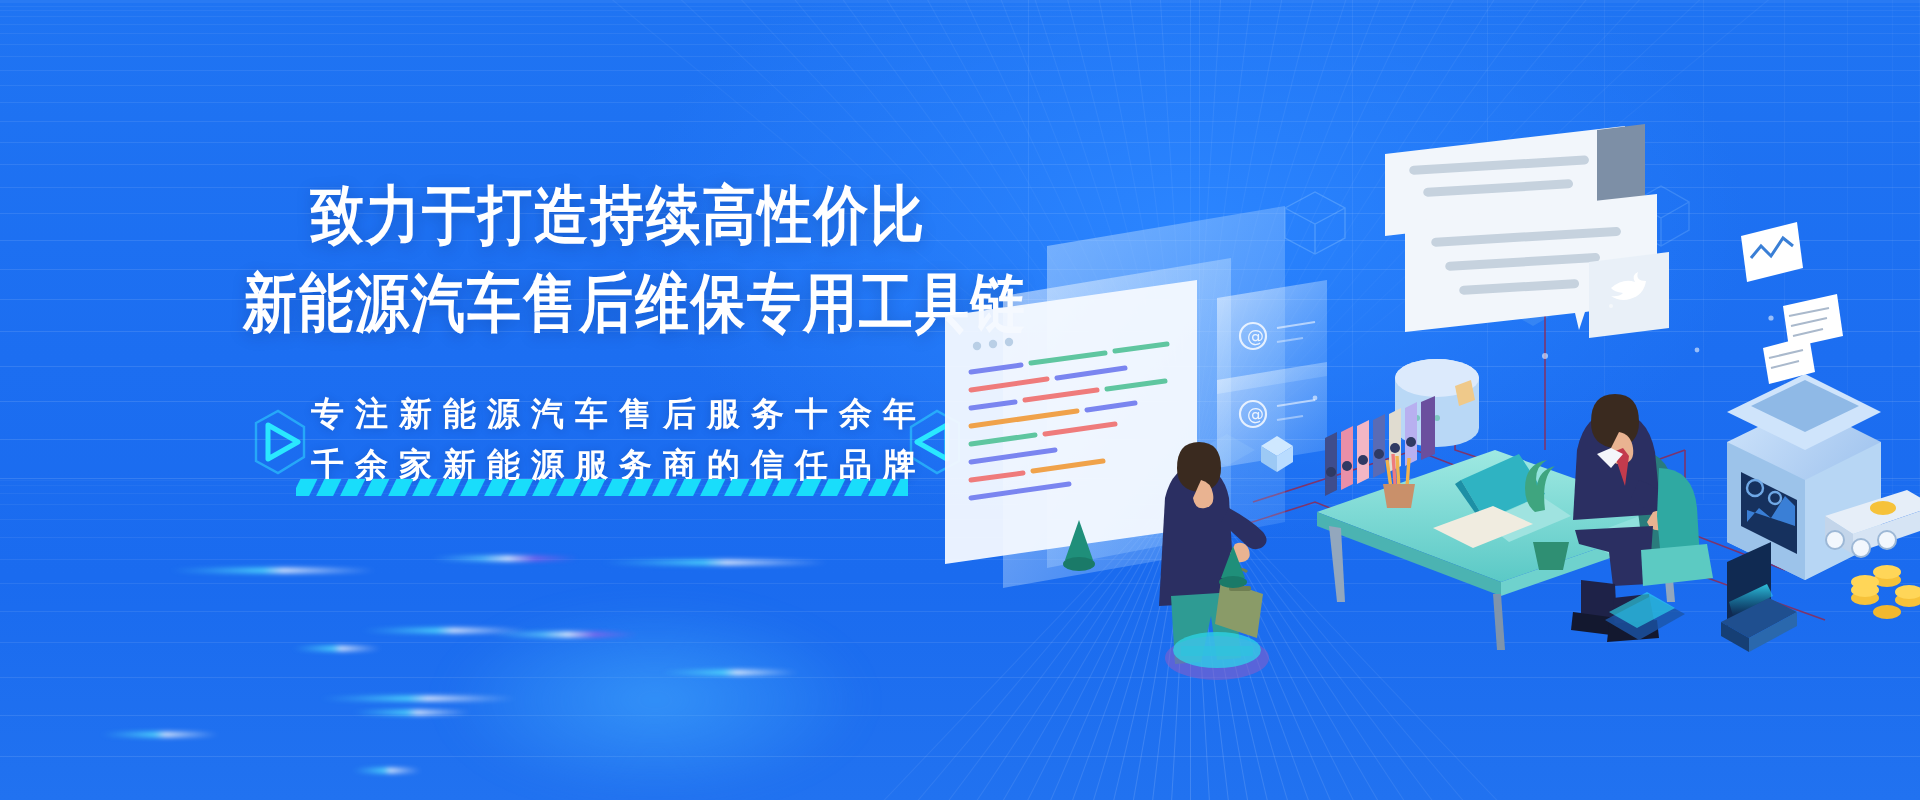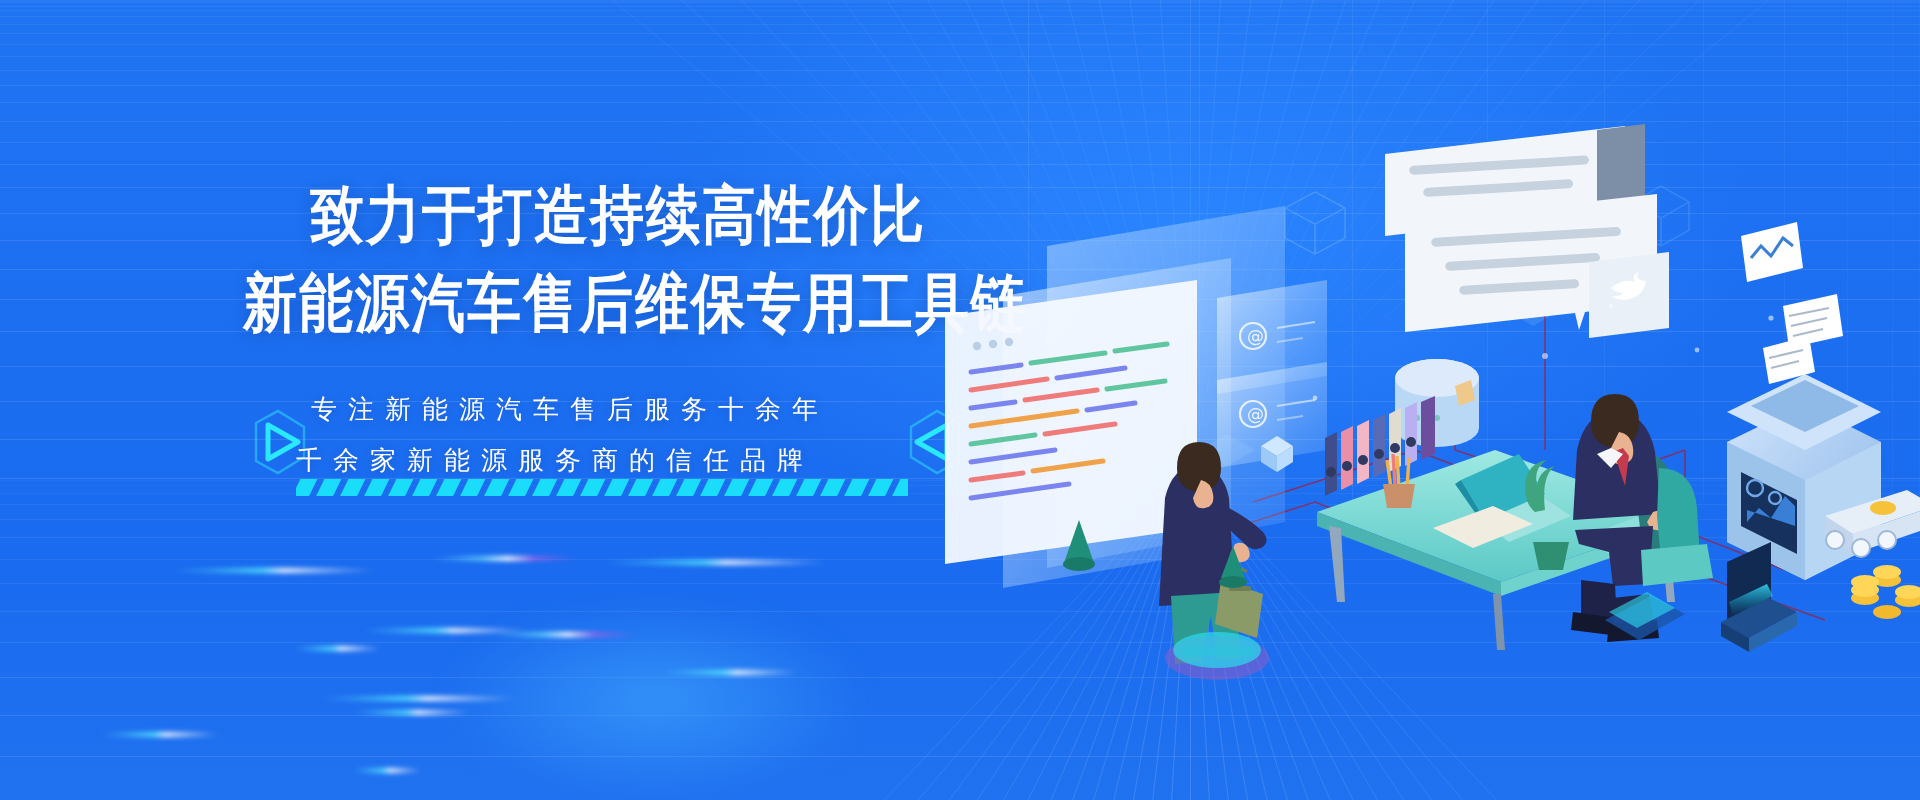--- a/index.html
+++ b/index.html
@@ -89,29 +89,29 @@
     text-shadow:0 2px 14px rgba(0,30,90,0.25);
     transform:scaleY(1.18);
     transform-origin:left center;
   }
   #headline-1 { left:310px; top:180px; font-size:54px; }
   #headline-2 { left:243px; top:268px; font-size:54px; }
 
   .subline {
     position:absolute;
     color:#ffffff;
-    font-size:26px;
-    font-weight:400;
+    font-size:33px;
+    font-weight:700;
     letter-spacing:11px;
     white-space:nowrap;
     font-family:"DejaVu Serif","Liberation Serif",serif;
     text-shadow:0 1px 8px rgba(0,30,90,0.22);
   }
   #subline-1 { left:311px; top:392px; }
-  #subline-2 { left:296px; top:443px; }
+  #subline-2 { left:311px; top:443px; }
 
   
   .arrow-orn { position:absolute; width:64px; height:66px; }
   .arrow-orn svg { width:100%; height:100%; display:block; }
   #arrow-left  { left:248px; top:409px; }
   #arrow-right { left:903px; top:409px; }
 
   
   .stripe-bar {
     position:absolute; left:296px; top:479px;

